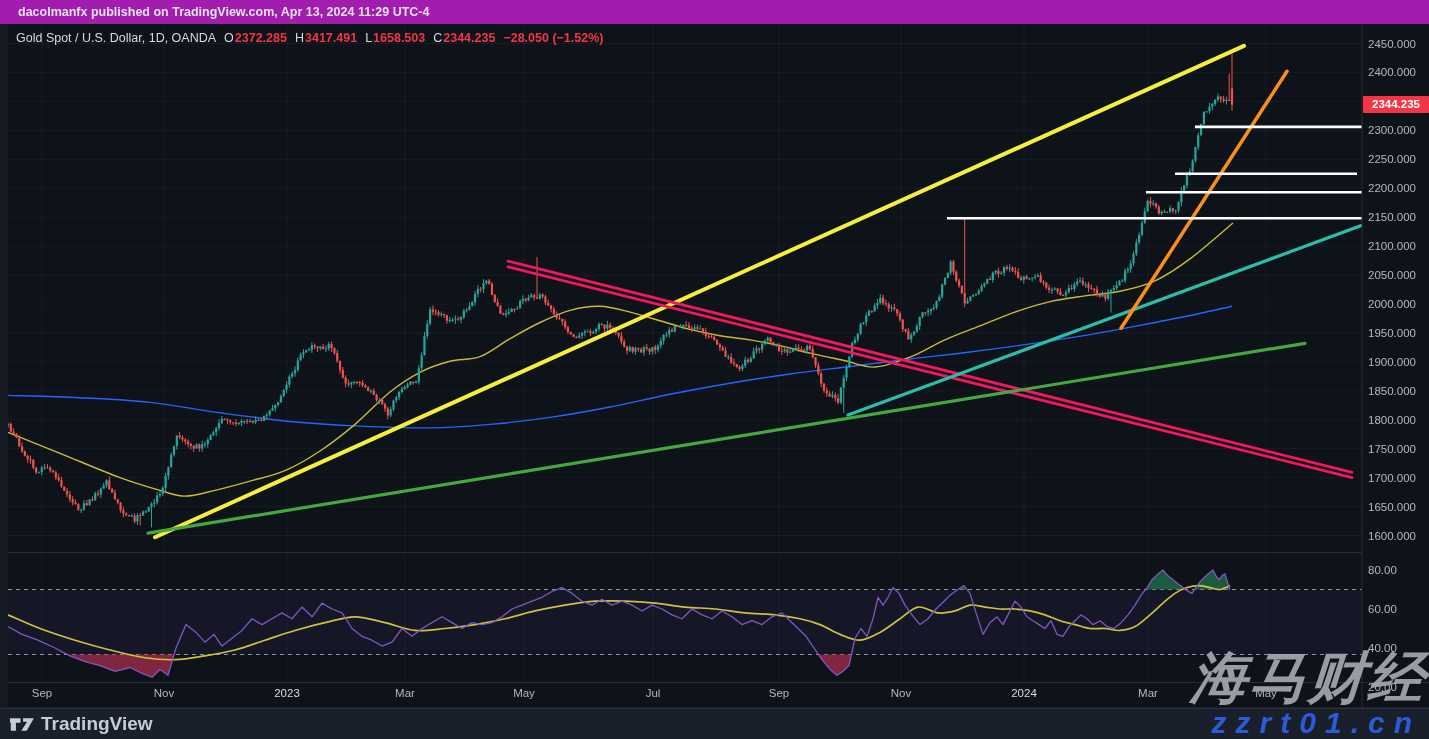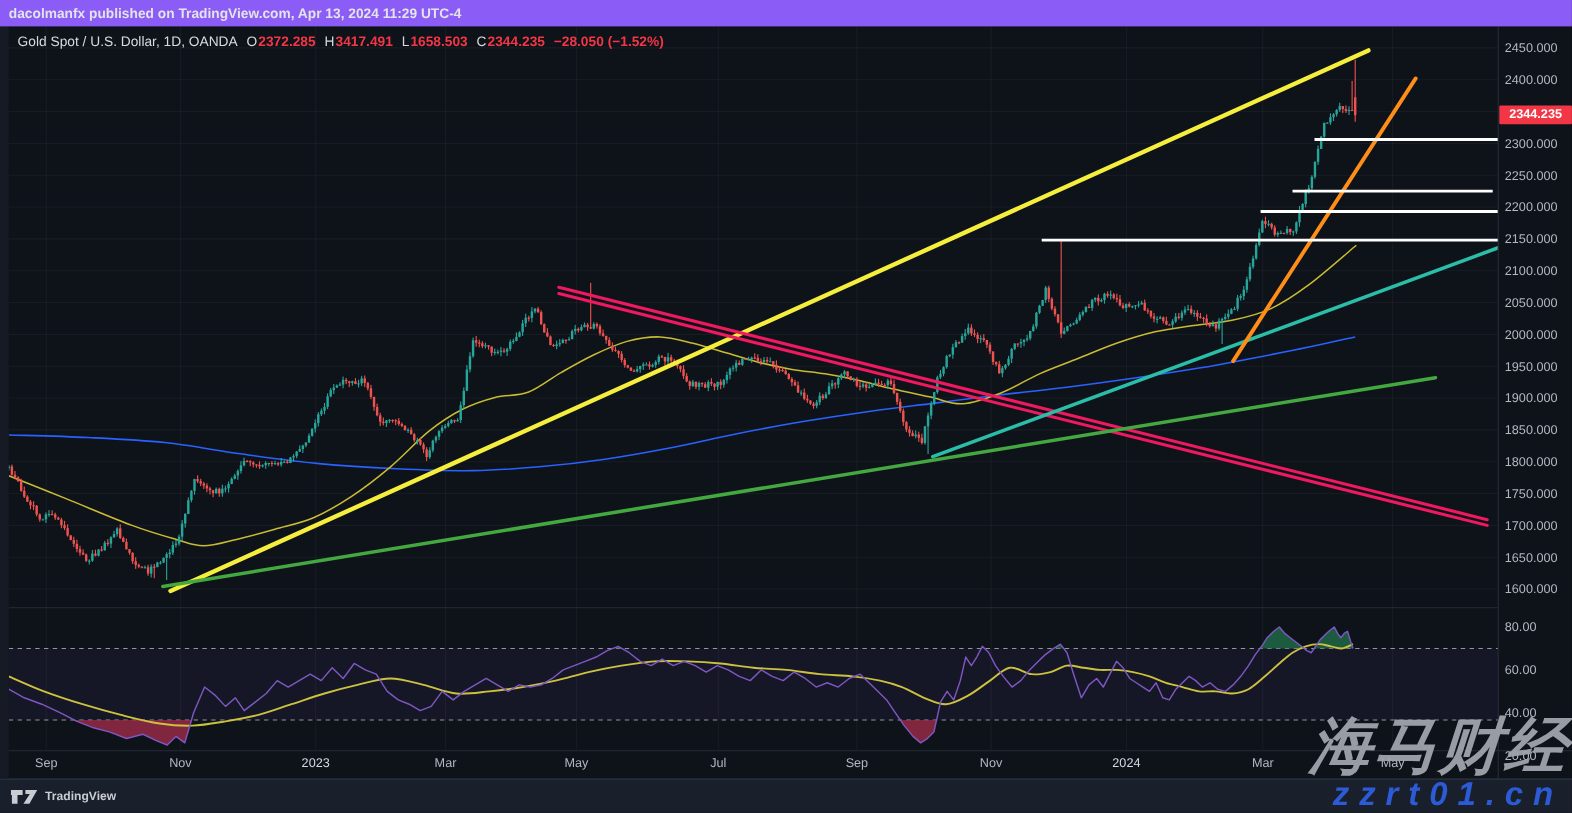--- a/index.html
+++ b/index.html
@@ -1,36 +1,36 @@
 <!DOCTYPE html>
 <html><head>
 <meta charset="utf-8">
 <style>
   html,body{margin:0;padding:0;background:#05070b;}
   .stage{position:relative;width:1429px;height:739px;background:#0e1219;overflow:hidden;
          font-family:"Liberation Sans","DejaVu Sans",sans-serif;}
-  .pub-header{position:absolute;left:0;top:0;width:1429px;height:24px;background:#8b5cf6;
-              color:#e2e4e9;font-size:12.5px;font-weight:700;line-height:24px;padding-left:8px;
+  .pub-header{position:absolute;left:0;top:0;width:1429px;height:24px;background:#a21caf;
+              color:#e2e4e9;font-size:12.5px;font-weight:700;line-height:24px;padding-left:18px;
               box-sizing:border-box;z-index:6;}
   .left-strip{position:absolute;left:0;top:24px;width:8px;height:685px;background:#151a24;z-index:2;}
   #chart-svg{position:absolute;left:0;top:0;z-index:1;}
   .legend{position:absolute;left:16px;top:31px;display:flex;gap:8px;font-size:12.5px;
           color:#d7dae1;z-index:5;white-space:nowrap;align-items:center;}
   .legend .red{color:#f23645;font-weight:bold;}
   .legend .pair{display:flex;gap:1px;}
   .price-label{position:absolute;left:1363px;width:66px;height:17px;background:#f23645;color:#ffffff;
                font-size:11.5px;font-weight:700;text-align:center;line-height:17px;z-index:5;border-radius:1px;}
   .wm-cn{position:absolute;right:2px;bottom:33px;font-size:56px;font-weight:800;font-style:italic;
          letter-spacing:3px;color:rgba(160,164,173,0.95);z-index:7;transform:skewX(-4deg);line-height:1;}
   .wm-url{position:absolute;right:8px;bottom:1px;font-size:30px;font-weight:800;font-style:italic;
           letter-spacing:9px;color:#2b5bd7;z-index:8;line-height:1;}
   .toolbar{position:absolute;left:0;bottom:0;width:1429px;height:30px;background:#1a202b;
            border-top:1px solid #2a3040;display:flex;align-items:center;z-index:6;}
   .toolbar .logo{margin-left:9px;display:flex;align-items:center;}
-  .toolbar .brand{margin-left:6px;color:#c9ccd3;font-size:11px;font-weight:700;}
+  .toolbar .brand{margin-left:6px;color:#c9ccd3;font-size:19px;font-weight:700;}
 </style>
 </head>
 <body>
 
 <div class="stage">
 
   <div class="pub-header">
     <span>dacolmanfx published on TradingView.com, Apr 13, 2024 11:29 UTC-4</span>
   </div>
 

